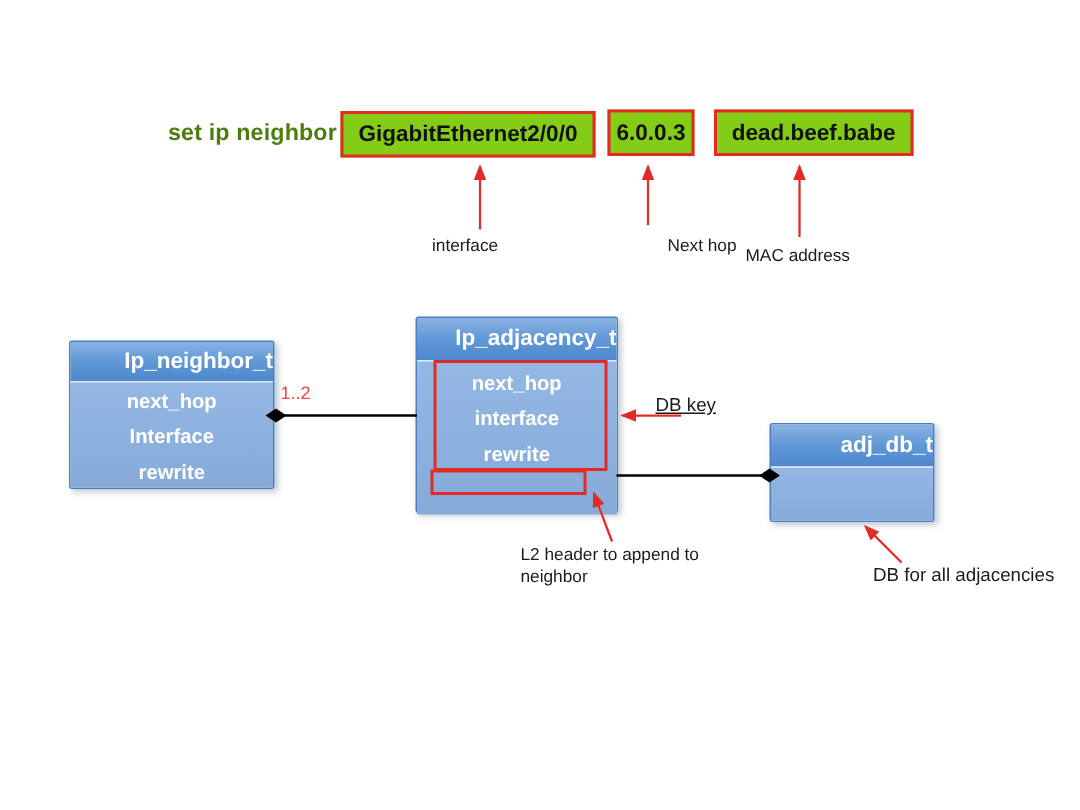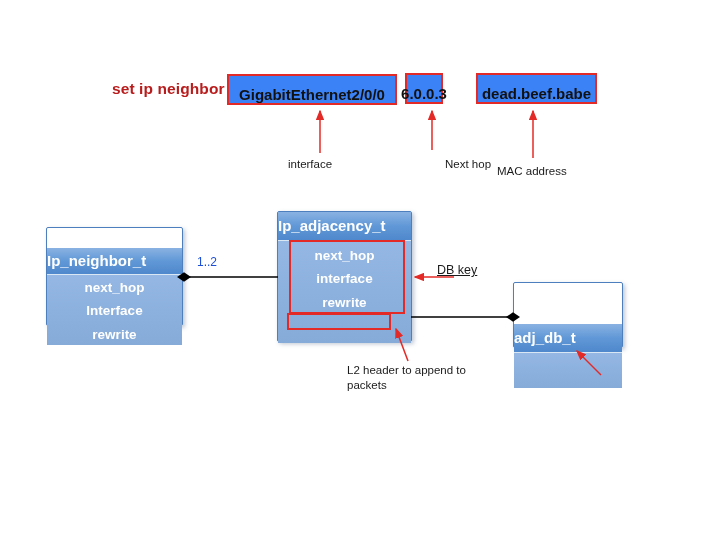--- a/index.html
+++ b/index.html
@@ -3,66 +3,66 @@
 <meta charset="utf-8">
 <style>
   html,body{margin:0;padding:0;background:#fff;}
   #canvas{
     position:relative;width:720px;height:540px;background:#ffffff;
     font-family:"Liberation Sans",sans-serif;overflow:hidden;
   }
   
   .cmd{
     position:absolute;left:112px;top:80px;font-size:15.5px;font-weight:600;
-    color:#b91c1c;letter-spacing:.1px;
+    color:#4d7c0f;letter-spacing:.1px;
   }
   .argbox{
-    position:absolute;box-sizing:border-box;border:2px solid #e42a26;background:#3b82f6;
-    display:flex;align-items:flex-end;justify-content:center;
+    position:absolute;box-sizing:border-box;border:2px solid #e42a26;background:#84cc16;
+    display:flex;align-items:center;justify-content:center;
     font-size:15px;font-weight:600;color:#111;white-space:nowrap;
   }
   #arg-interface{left:227px;top:74px;width:170px;height:31px;}
-  #arg-nexthop  {left:405px;top:73px;width:38px; height:31px;}
-  #arg-mac      {left:476px;top:73px;width:121px;height:31px;}
+  #arg-nexthop  {left:405px;top:73px;width:58px; height:31px;}
+  #arg-mac      {left:476px;top:73px;width:133px;height:31px;}
 
   .note{position:absolute;font-size:11.5px;font-weight:500;color:#1b1b1b;white-space:nowrap;}
   #note-interface{left:288px;top:158px;}
   #note-nexthop {left:397px;top:158px;margin-left:48px;}
   #note-mac     {left:497px;top:165px;}
-  #note-mult    {left:187px;top:255px;font-size:12px;color:#1d4ed8;padding-left:10px;}
+  #note-mult    {left:187px;top:255px;font-size:12px;color:#ef4444;}
   #note-dbkey   {left:437px;top:263px;font-size:12.5px;text-decoration:underline;}
   #note-l2      {left:347px;top:363px;width:134px;white-space:normal;line-height:1.3;}
   #note-adjdb   {left:582px;top:376px;font-size:12.5px;}
 
   
   .uml{
     position:absolute;box-sizing:border-box;border:1.5px solid #4d7ebe;border-radius:2px;
     box-shadow:2px 2px 4px rgba(110,130,155,.45);
   }
   .uml-h{
     background:linear-gradient(180deg,#8ab2e2 0%,#6098d7 50%,#4f88cc 100%);
-    color:#fff;font-weight:700;text-align:left;font-size:15px;
+    color:#fff;font-weight:700;text-align:right;font-size:15px;
     border-bottom:1px solid #d9e7f5;white-space:nowrap;
   }
   .uml-b{
     background:linear-gradient(180deg,#94b7e4 0%,#86abd8 100%);
     color:#fff;font-weight:700;text-align:center;font-size:13.5px;
   }
   .uml-b .fld{line-height:23.4px;}
 
   #box-neighbor{left:46px;top:227px;width:137px;height:99px;}
-  #box-neighbor .uml-h{line-height:26px;height:26px;margin-top:20px;}
+  #box-neighbor .uml-h{line-height:26px;height:26px;}
   #box-neighbor .uml-b{height:69px;padding-top:1px;}
 
   #box-adjacency{left:277px;top:211px;width:135px;height:131px;}
   #box-adjacency .uml-h{line-height:28px;height:28px;}
   #box-adjacency .uml-b{height:99px;padding-top:3px;}
 
   #box-adjdb{left:513px;top:282px;width:110px;height:66px;}
-  #box-adjdb .uml-h{line-height:28px;height:28px;margin-top:41px;}
+  #box-adjdb .uml-h{line-height:28px;height:28px;}
   #box-adjdb .uml-b{height:35px;}
 
   
   .keyrect{position:absolute;box-sizing:border-box;border:2px solid #e42a26;pointer-events:none;}
   #rect-dbkey  {left:289px;top:240px;width:116px;height:74px;}
   #rect-rewrite{left:287px;top:313px;width:104px;height:17px;}
 
   
   #connectors{position:absolute;left:0;top:0;pointer-events:none;}
 </style>
@@ -130,15 +130,16 @@
 
     <line x1="184" y1="277" x2="278" y2="277" stroke="#000" stroke-width="1.6"></line>
     <polygon points="177,277 184,272.3 191,277 184,281.7" fill="#000"></polygon>
 
     <line x1="411" y1="317" x2="513" y2="317" stroke="#000" stroke-width="1.6"></line>
     <polygon points="506,317 513,312.3 520,317 513,321.7" fill="#000"></polygon>
   </svg>
 
   <div class="note" id="note-mult">1..2</div>
   <div class="note" id="note-dbkey">DB key</div>
-  <div class="note" id="note-l2">L2 header to append to packets</div>
+  <div class="note" id="note-l2">L2 header to append to neighbor</div>
+  <div class="note" id="note-adjdb">DB for all adjacencies</div>
 
 </div>
 
 </body></html>

